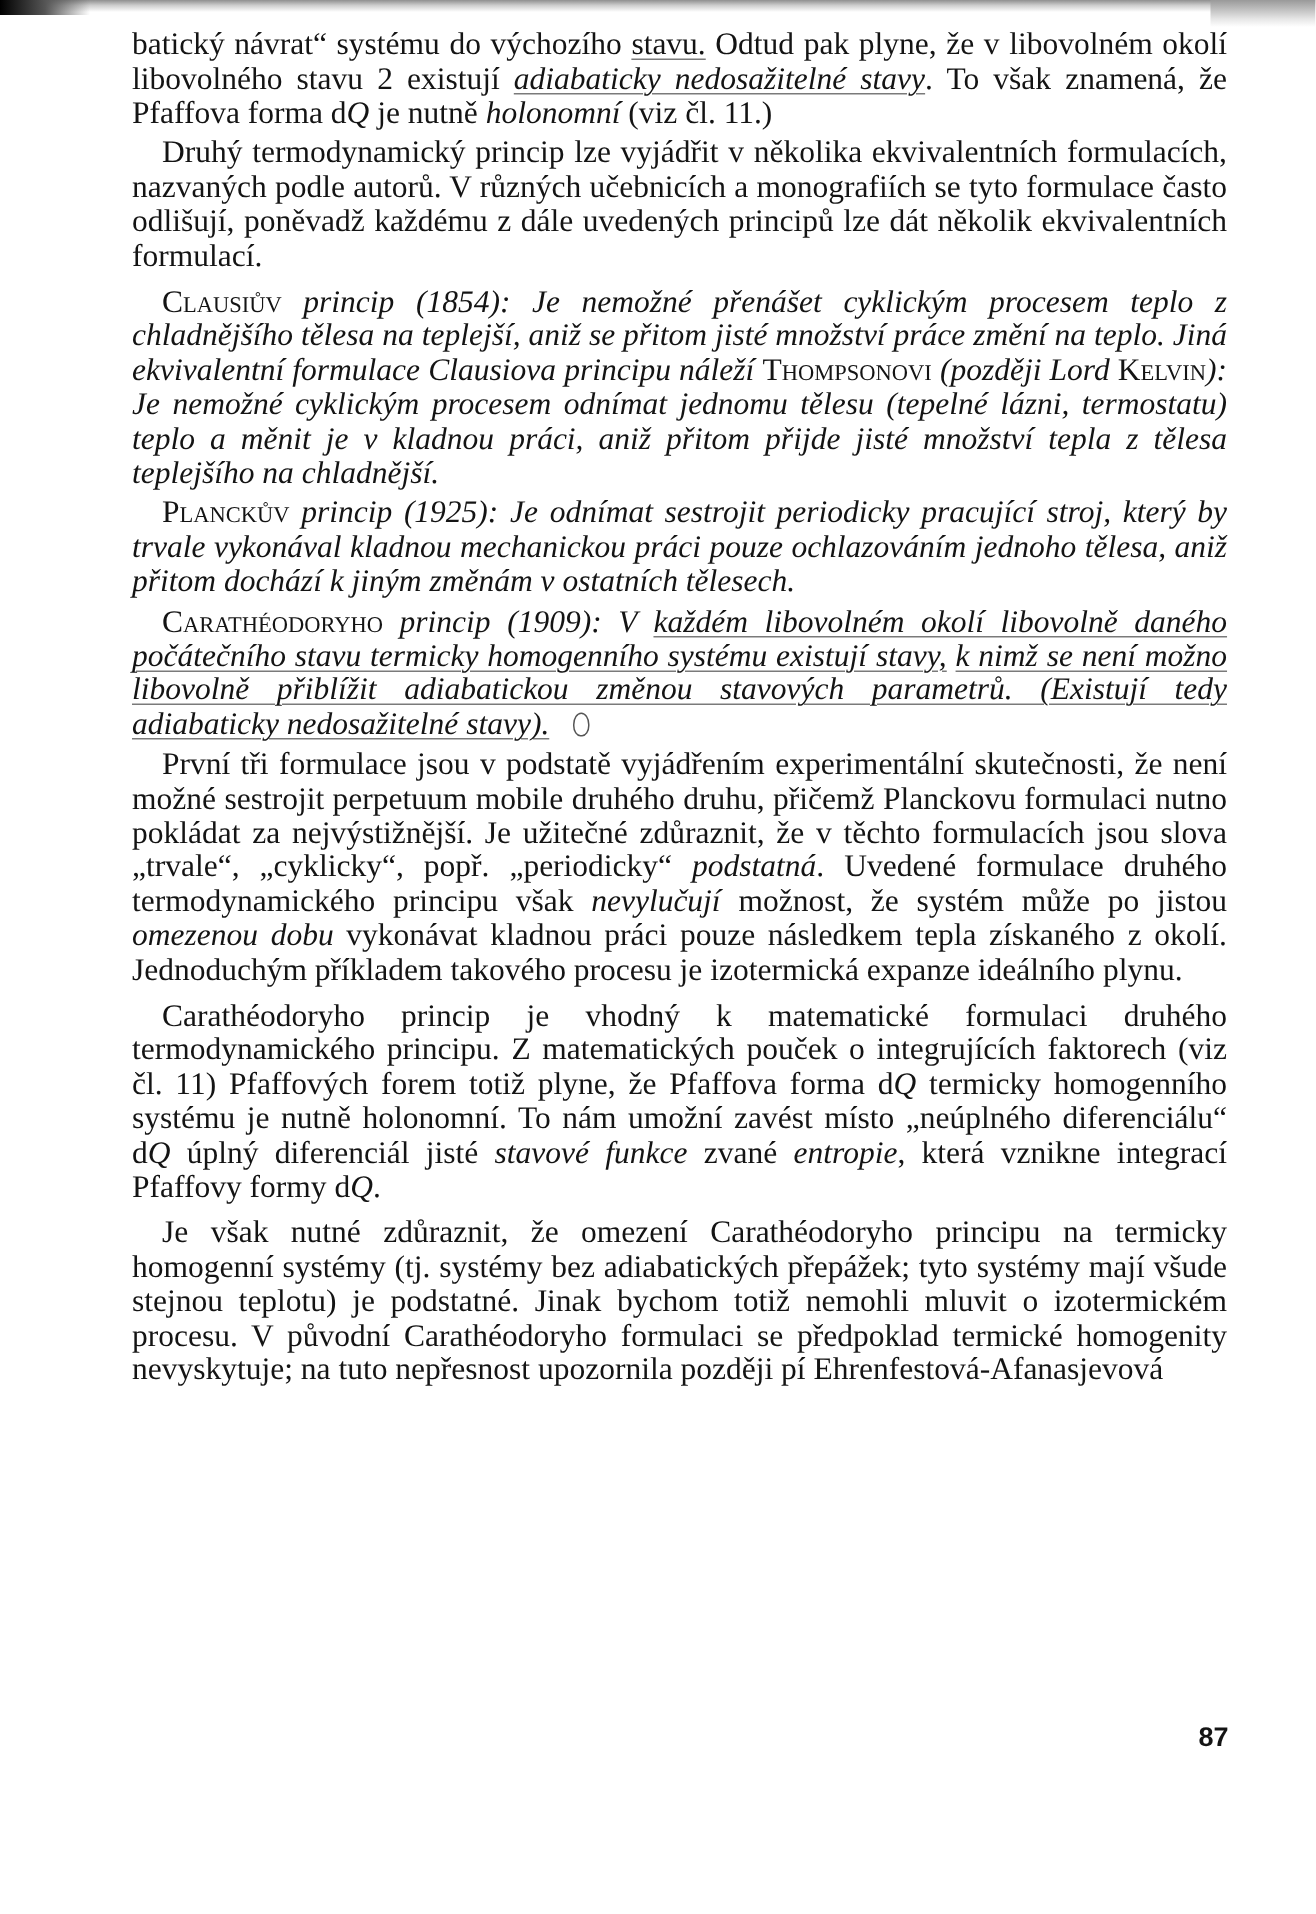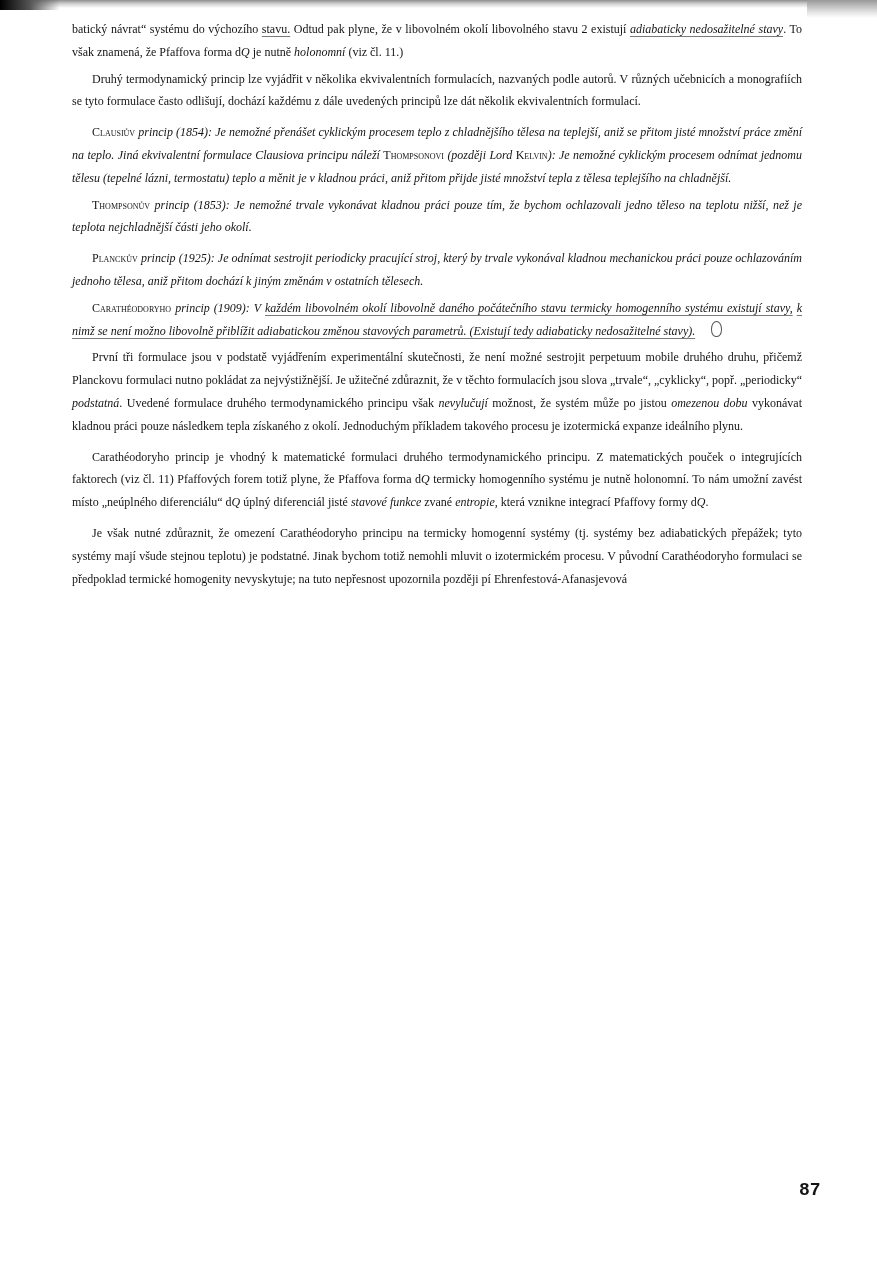--- a/index.html
+++ b/index.html
@@ -17,58 +17,57 @@
   }
   .scan-topleft {
     position: absolute; left: 0; top: 0; width: 60px; height: 10px;
     background: linear-gradient(to right, #000 0%, #555 50%, rgba(255,255,255,0) 100%);
   }
   .scan-topright {
     position: absolute; right: 0; top: 0; width: 70px; height: 18px;
     background: linear-gradient(to bottom, #999 0%, #e6e6e6 70%, rgba(255,255,255,0) 100%);
   }
   .page {
-    position: absolute; left: 72px; top: 18px; width: 730px;
-    font-size: 12px; line-height: 22.8px;
+    position: absolute; left: 88px; top: 18px; width: 730px;
+    font-size: 21px; line-height: 22.8px;
     text-align: justify;
     hyphens: none;
   }
   .page p { margin: 0 0 8px 0; text-indent: 20px; }
   .page p.cont { text-indent: 0; }
   .page p.tight { margin-bottom: 4px; }
   .i { font-style: italic; }
   .sc { font-variant: small-caps; }
   .ul { text-decoration: underline; text-decoration-color: #7a7a7a; text-decoration-thickness: 1px; text-underline-offset: 3px; }
   .pencil {
     display: inline-block; width: 9px; height: 14px; margin-left: 16px;
     border: 1.5px solid #555; border-radius: 50% 50% 45% 45%;
     vertical-align: -2px;
   }
   .page-number {
-    position: absolute; left: 799px; top: 1180px;
+    position: absolute; left: 799px; top: 1148px;
     font-size: 18px; font-weight: bold;
-    font-family: Liberation Mono, monospace;
+    font-family: Liberation Sans, sans-serif;
   }
 </style>
 </head>
 <body>
 
 <div class="scan-top"></div>
 <div class="scan-topleft"></div>
 <div class="scan-topright"></div>
 
 <div class="page">
 
   <p class="cont tight"><span>batický návrat“ systému do výchozího </span><span class="ul">stavu.</span><span> Odtud pak plyne, že v libovolném okolí libovolného stavu 2 existují </span><span class="i ul">adiabaticky nedosažitelné stavy</span><span>. To však znamená, že Pfaffova forma d</span><span class="i">Q</span><span> je nutně </span><span class="i">holonomní</span><span> (viz čl. 11.)</span></p>
 
-  <p>Druhý termodynamický princip lze vyjádřit v několika ekvivalentních formulacích, nazvaných podle autorů. V různých učebnicích a monografiích se tyto formulace často odlišují, dochází každému z dále uvedených principů lze dát několik ekvivalentních formulací.</p>
+  <p>Druhý termodynamický princip lze vyjádřit v několika ekvivalentních formulacích, nazvaných podle autorů. V různých učebnicích a monografiích se tyto formulace často odlišují, poněvadž každému z dále uvedených principů lze dát několik ekvivalentních formulací.</p>
 
   <p class="tight"><span class="sc">Clausiův</span> <span class="i">princip</span> <span class="i">(1854):</span> <span class="i">Je nemožné přenášet cyklickým procesem teplo z chladnějšího tělesa na teplejší, aniž se přitom jisté množství práce změní na teplo. Jiná ekvivalentní formulace Clausiova principu náleží</span> <span class="sc">Thompsonovi</span> <span class="i">(později Lord</span> <span class="sc">Kelvin</span><span class="i">): Je nemožné cyklickým procesem odnímat jednomu tělesu (tepelné lázni, termostatu) teplo a měnit je v kladnou práci, aniž přitom přijde jisté množství tepla z tělesa teplejšího na chladnější.</span></p>
 
-  <p><span class="sc">Thompsonův</span> <span class="i">princip</span> <span class="i">(1853):</span> <span class="i">Je nemožné trvale vykonávat kladnou práci pouze tím, že bychom ochlazovali jedno těleso na teplotu nižší, než je teplota nejchladnější části jeho okolí.</span></p>
 
   <p class="tight"><span class="sc">Planckův</span> <span class="i">princip</span> <span class="i">(1925):</span> <span class="i">Je odnímat sestrojit periodicky pracující stroj, který by trvale vykonával kladnou mechanickou práci pouze ochlazováním jednoho tělesa, aniž přitom dochází k jiným změnám v ostatních tělesech.</span></p>
 
   <p class="tight"><span class="sc">Carathéodoryho</span> <span class="i">princip</span> <span class="i">(1909):</span> <span class="i">V </span><span class="i ul">každém libovolném okolí libovolně daného počátečního stavu termicky homogenního systému existují stavy,</span><span class="i"> </span><span class="i ul">k nimž se není možno libovolně přiblížit adiabatickou změnou stavových parametrů. (Existují tedy adiabaticky nedosažitelné stavy).</span><span class="pencil"></span></p>
 
   <p><span>První tři formulace jsou v podstatě vyjádřením experimentální skutečnosti, že není možné sestrojit perpetuum mobile druhého druhu, přičemž Planckovu formulaci nutno pokládat za nejvýstižnější. Je užitečné zdůraznit, že v těchto formulacích jsou slova „trvale“, „cyklicky“, popř. „periodicky“ </span><span class="i">podstatná</span><span>. Uvedené formulace druhého termodynamického principu však </span><span class="i">nevylučují</span><span> možnost, že systém může po jistou </span><span class="i">omezenou dobu</span><span> vykonávat kladnou práci pouze následkem tepla získaného z okolí. Jednoduchým příkladem takového procesu je izotermická expanze ideálního plynu.</span></p>
 
   <p><span>Carathéodoryho princip je vhodný k matematické formulaci druhého termodynamického principu. Z matematických pouček o integrujících faktorech (viz čl. 11) Pfaffových forem totiž plyne, že Pfaffova forma d</span><span class="i">Q</span><span> termicky homogenního systému je nutně holonomní. To nám umožní zavést místo „neúplného diferenciálu“ d</span><span class="i">Q</span><span> úplný diferenciál jisté </span><span class="i">stavové funkce</span><span> zvané </span><span class="i">entropie</span><span>, která vznikne integrací Pfaffovy formy d</span><span class="i">Q</span><span>.</span></p>
 
   <p>Je však nutné zdůraznit, že omezení Carathéodoryho principu na termicky homogenní systémy (tj. systémy bez adiabatických přepážek; tyto systémy mají všude stejnou teplotu) je podstatné. Jinak bychom totiž nemohli mluvit o izotermickém procesu. V původní Carathéodoryho formulaci se předpoklad termické homogenity nevyskytuje; na tuto nepřesnost upozornila později pí Ehrenfestová-Afanasjevová</p>

